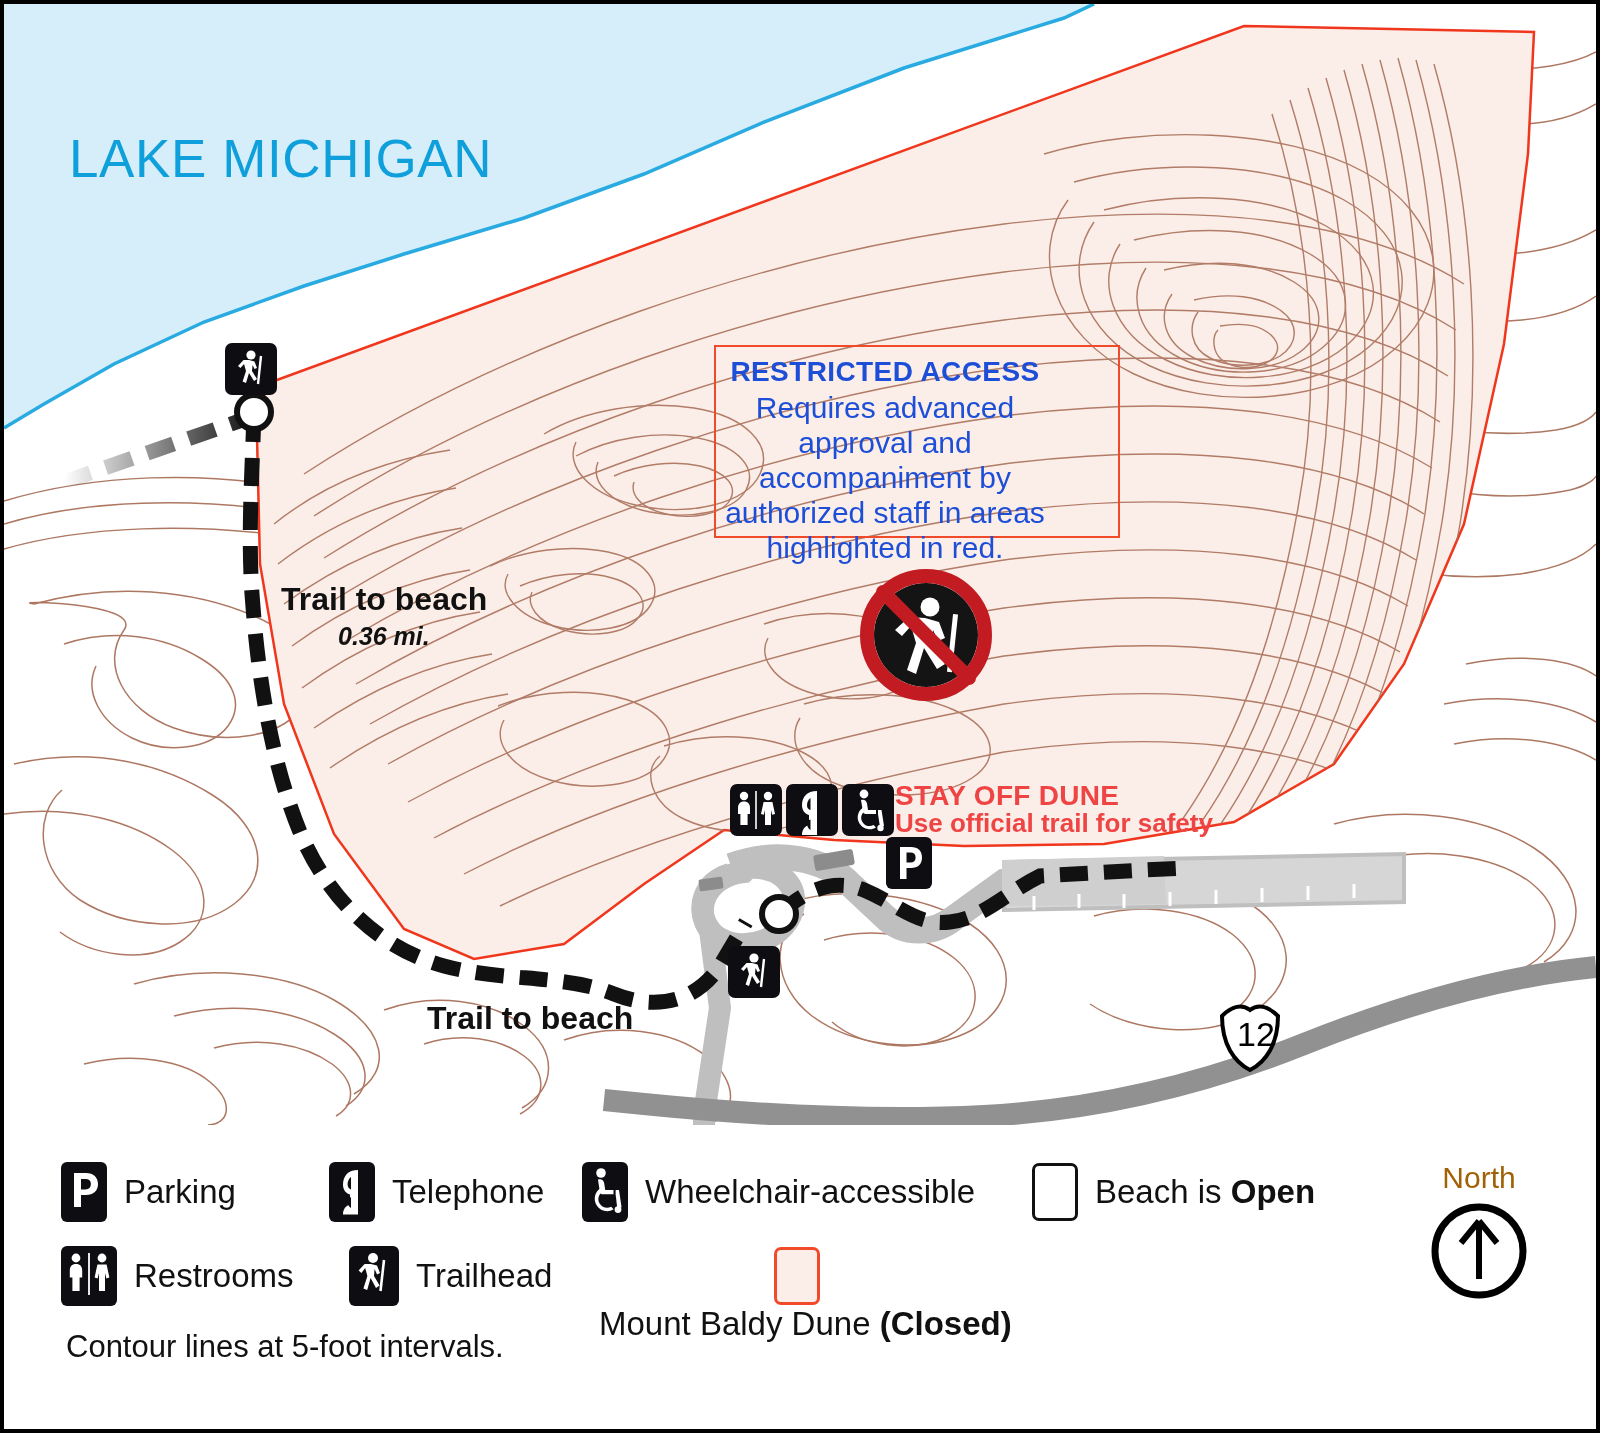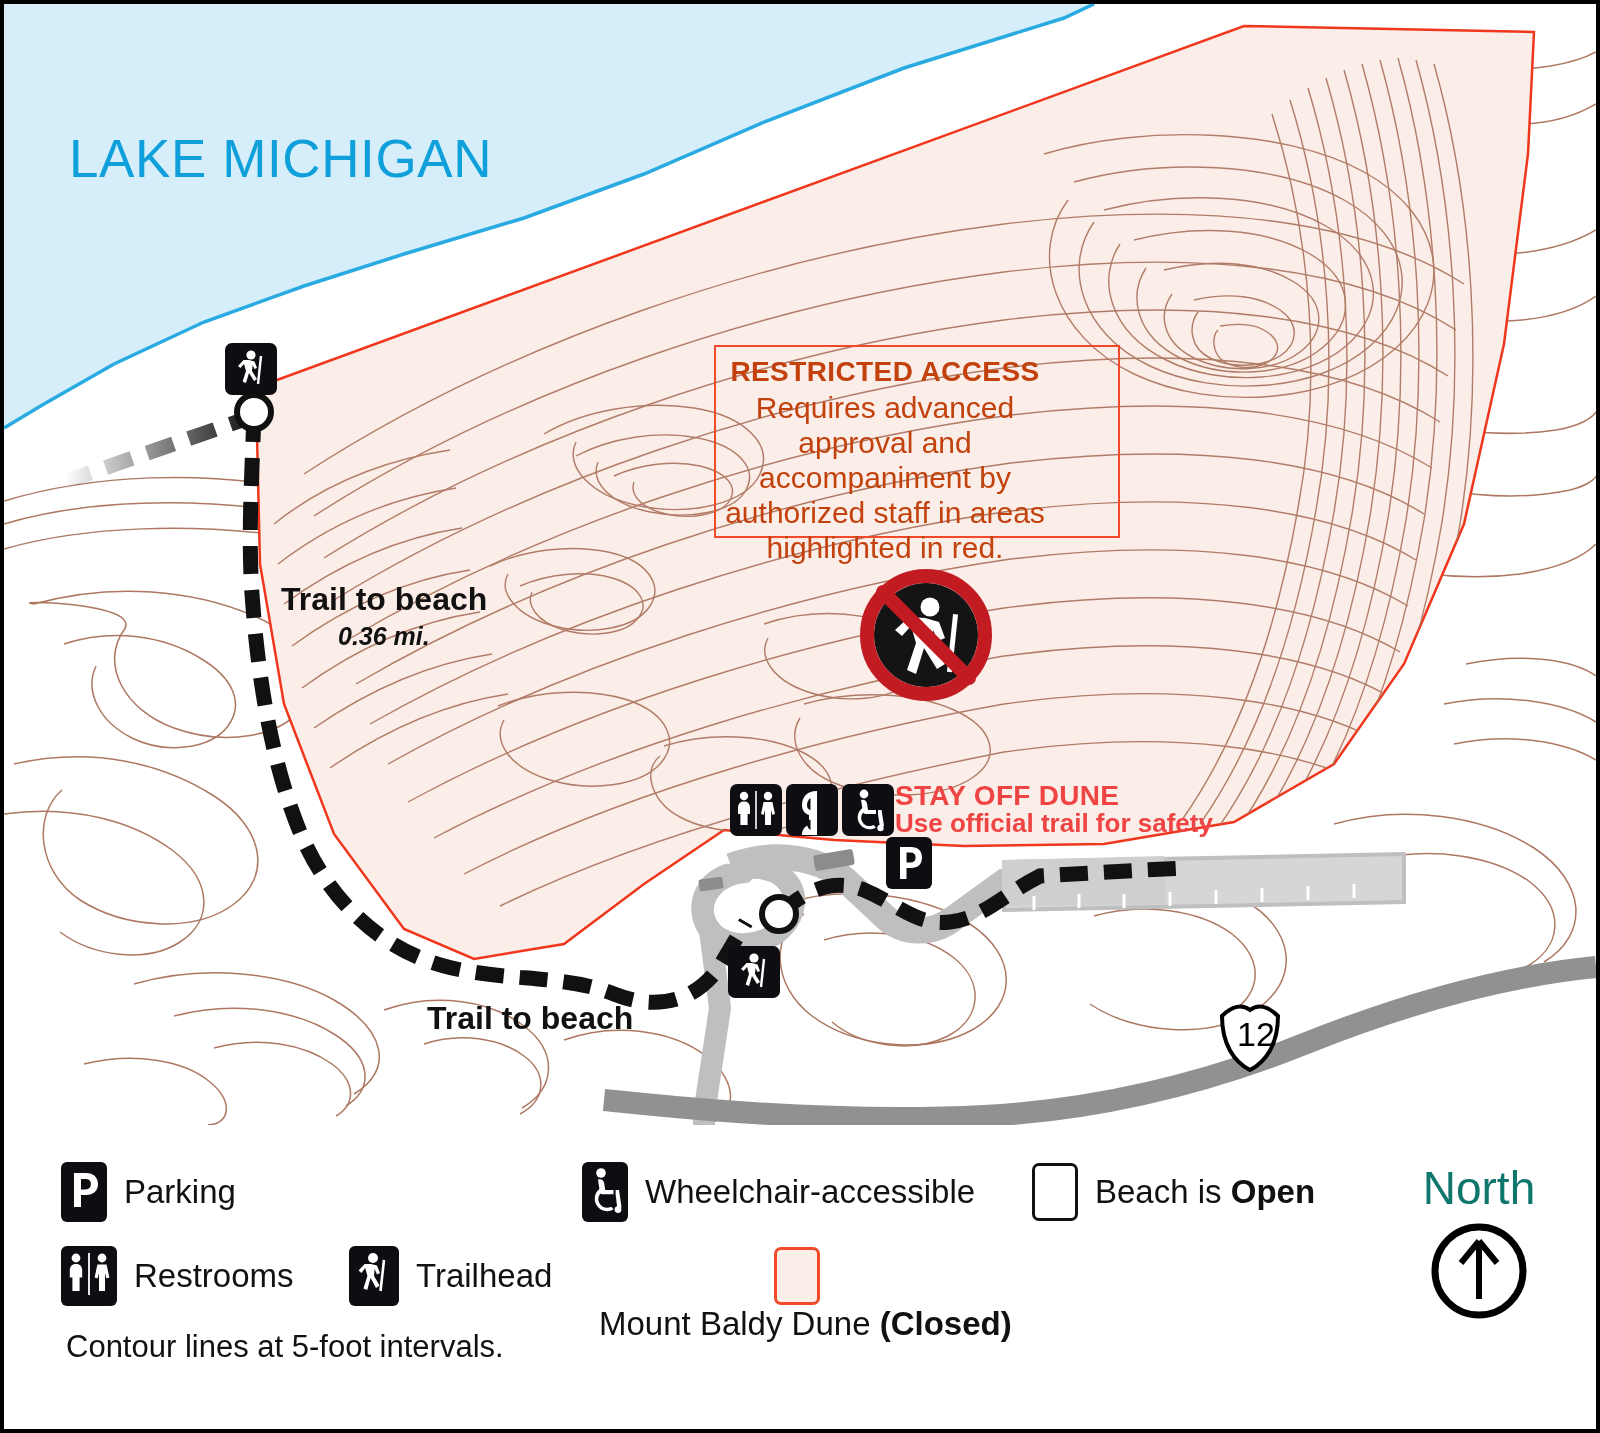--- a/index.html
+++ b/index.html
@@ -41,21 +41,21 @@
   #restricted-box {
     left: 710px; top: 341px;
     width: 406px; height: 193px;
     border: 2px solid #F04A2A;
     box-sizing: border-box;
   }
   #restricted-text {
     left: 710px; top: 352px;
     width: 342px;
     text-align: center;
-    color: #c2410c;
+    color: #1d4ed8;
     line-height: 1.16;
   }
   #restricted-text .ra-title {
     display: block;
     font-size: 28px;
     font-weight: bold;
     letter-spacing: 0.4px;
     margin-bottom: 3px;
   }
   #restricted-text .ra-body {
@@ -146,21 +146,21 @@
     left: 62px; top: 1325px;
     font-size: 31px;
     color: #111;
   }
   #north-block {
     position: absolute;
     left: 1390px; top: 1157px;
     width: 170px;
     text-align: center;
   }
-  #north-label { font-size: 46px; color: #0f766e; }
+  #north-label { font-size: 30px; color: #a16207; }
   #north-rose { margin: 4px auto 0 auto; display: block; }
 </style>
 </head>
 <body>
 
 <div id="page">
 
   <div id="map-area">
     <svg id="map-svg" width="1592" height="1121" viewBox="0 0 1592 1121">
       <defs>
@@ -438,20 +438,31 @@
     <div class="legend-item" style="left:57px; top:37px;">
       <span class="legend-icon">
         <svg width="46" height="56" viewBox="0 0 46 56">
           <path d="M 13,11 L 25,11 C 32.5,11 37,15.5 37,22 C 37,28.8 32.5,33 25,33 L 20,33 L 20,45 L 13,45 Z
                    M 20,17 L 20,27.4 L 24.4,27.4 C 28,27.4 29.9,25.6 29.9,22 C 29.9,18.6 28,17 24.4,17 Z" fill="#fff" fill-rule="evenodd"></path>
         </svg>
       </span>
       <span class="legend-text">Parking</span>
     </div>
 
+    <div class="legend-item" style="left:325px; top:37px;">
+      <span class="legend-icon">
+        <svg width="46" height="56" viewBox="0 0 46 56">
+          <path d="M 29,8 C 19,8 14,14 14,22.5 C 14,28 17,31.5 21,32.5 L 21,42.5
+                   C 17,43.5 14,47 14,52.5 L 29,52.5 Z" fill="#fff"></path>
+          <path d="M 22,15 C 19.5,17 18.6,19.5 18.6,22.5 C 18.6,25 20,26.8 22,27.4 Z" fill="#0d0d12"></path>
+          <path d="M 22,46 C 19.5,44.5 18.6,42 18.6,39.5 C 18.6,37.4 20,35.7 22,35.2 Z" fill="#0d0d12"></path>
+        </svg>
+      </span>
+      <span class="legend-text">Telephone</span>
+    </div>
 
     <div class="legend-item" style="left:578px; top:37px;">
       <span class="legend-icon">
         <svg width="46" height="56" viewBox="0 0 46 56">
           <circle cx="19" cy="11" r="4.8" fill="#fff"></circle>
           <path d="M 16,17.5 C 19,16.5 21.6,18 22.2,21.3 L 23.2,28 L 31.5,28 L 31.5,32.3 L 21,32.3
                    C 19,32.3 18,31.2 17.8,29.2 L 16.4,20.5 Z" fill="#fff"></path>
           <path d="M 33.6,28 L 37,28 L 39.6,45.5 L 35.2,45.5 L 33.6,32.3 Z" fill="#fff"></path>
           <path d="M 31.6,47.2 C 26,51 18.2,49 14.6,43.2 C 11,37.4 12.9,29.8 18.5,26.3
                    L 19.8,30.6 C 16.2,33.2 15.3,38 17.8,41.8 C 20.3,45.8 25.3,47 29.2,44.7 Z" fill="#fff"></path>

